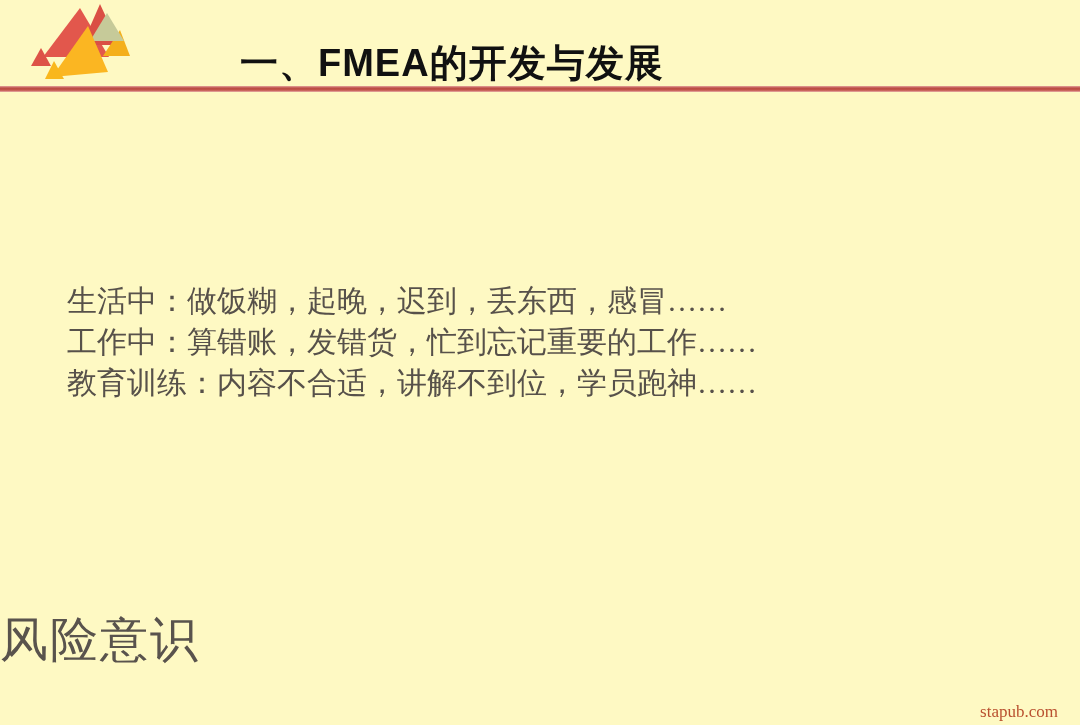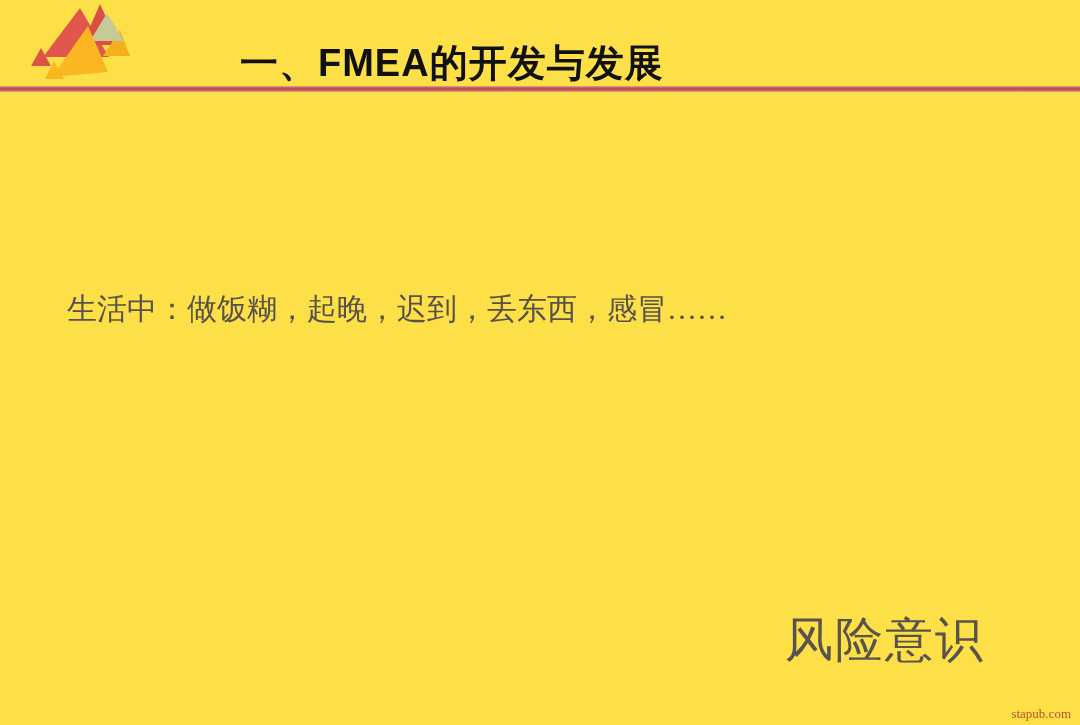--- a/index.html
+++ b/index.html
@@ -4,21 +4,21 @@
 <style>
   html, body {
     margin: 0;
     padding: 0;
     background: #ffffff;
   }
   .slide {
     position: relative;
     width: 1080px;
     height: 725px;
-    background: #fde047;
+    background: #fef9c3;
     overflow: hidden;
     font-family: "Liberation Sans", sans-serif;
   }
   .logo {
     position: absolute;
     left: 0;
     top: 0;
     width: 150px;
     height: 95px;
   }
@@ -54,40 +54,39 @@
   }
   .body-lines {
     position: absolute;
     left: 67px;
     top: 280px;
     font-family: "Liberation Serif", "DejaVu Serif", serif;
     font-size: 30px;
     line-height: 41px;
     color: #57514a;
     white-space: nowrap;
-    margin-top: 8px;
   }
   .caption {
     position: absolute;
     left: 0;
     top: 608px;
     width: 985px;
-    text-align: right;
+    text-align: left;
     font-family: "Liberation Serif", "DejaVu Serif", serif;
     font-size: 48px;
     color: #59534d;
     letter-spacing: 2px;
     white-space: nowrap;
   }
   .watermark {
     position: absolute;
-    right: 9px;
+    right: 22px;
     bottom: 3px;
     font-family: "Liberation Serif", "DejaVu Serif", serif;
-    font-size: 13px;
+    font-size: 17px;
     color: #b9502f;
     white-space: nowrap;
   }
 </style>
 </head>
 <body>
 
 <div class="slide">
 
   <svg class="logo" viewBox="0 0 150 95" aria-hidden="true">
@@ -100,19 +99,21 @@
     <polygon points="45,79 54,61 64,79" fill="#f9b71d"></polygon>
   </svg>
 
   <div class="slide-title">一、FMEA的开发与发展</div>
 
   <div class="divider"></div>
 
 
   <div class="body-lines">
     <div class="body-line">生活中：做饭糊，起晚，迟到，丢东西，感冒……</div>
+    <div class="body-line">工作中：算错账，发错货，忙到忘记重要的工作……</div>
+    <div class="body-line">教育训练：内容不合适，讲解不到位，学员跑神……</div>
   </div>
 
   <div class="caption">风险意识</div>
 
   <div class="watermark">stapub.com</div>
 
 </div>
 
 </body></html>

